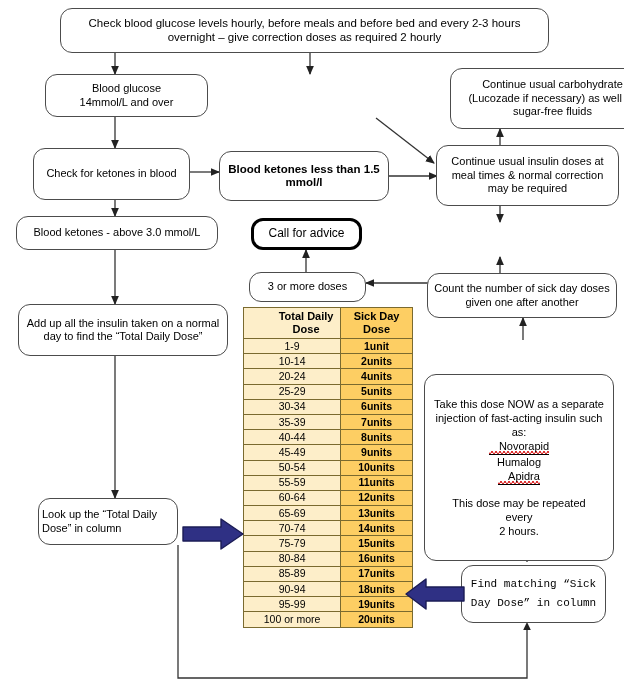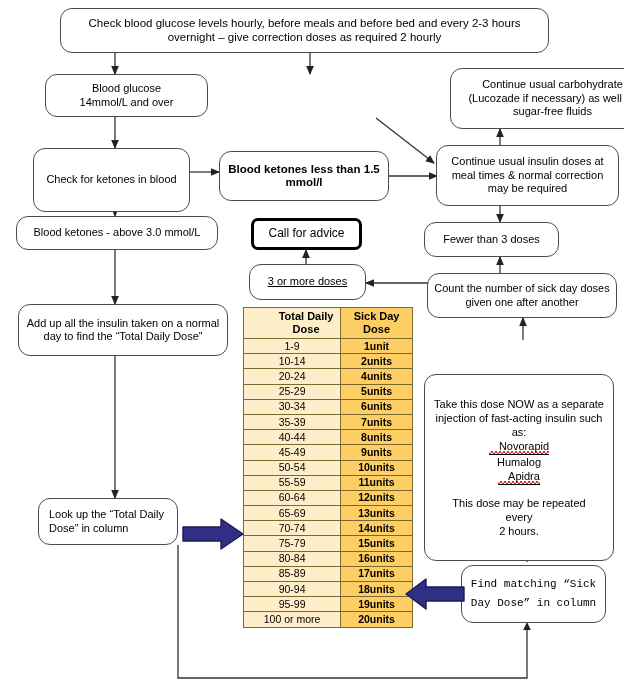--- a/index.html
+++ b/index.html
@@ -35,21 +35,21 @@
     text-align:center;
     color:#000000;
     font-size:11px;
     line-height:13.5px;
     padding:3px 6px;
     z-index:3;
   }
   .node.bold{ font-weight:bold; }
   .node.thick{
     border:3px solid #000000;
-    border-radius:7px;
+    border-radius:12px;
     font-size:12px;
   }
   .node .txt{ display:block; width:100%; white-space:pre-line; }
 
   
   #dose-table{
     position:absolute;
     left:243px; top:307px;
     width:170px;
     border-collapse:collapse;
@@ -157,57 +157,54 @@
   <div class="node" style="left:33px; top:74px; width:163px; height:43px;margin-left:12px;">
     <span class="txt">Blood glucose
 14mmol/L and over</span>
   </div>
 
 
   <div class="node" style="left:414px; top:68px; width:205px; height:61px;margin-left:36px;">
     <span class="txt">Continue usual carbohydrate (Lucozade if necessary) as well as sugar-free fluids</span>
   </div>
 
-  <div class="node" style="left:33px; top:148px; width:157px; height:64px;">
+  <div class="node" style="left:33px; top:148px; width:157px; height:52px;">
     <span class="txt">Check for ketones in blood</span>
   </div>
 
   <div class="node bold" style="left:219px; top:151px; width:170px; height:50px; font-size:11.5px;">
     <span class="txt">Blood ketones less than 1.5 mmol/l</span>
   </div>
 
   <div class="node" style="left:436px; top:145px; width:183px; height:61px;">
     <span class="txt">Continue usual insulin doses at meal times &amp; normal correction may be required</span>
   </div>
 
   <div class="node" style="left:16px; top:216px; width:202px; height:34px;">
     <span class="txt">Blood ketones - above 3.0 mmol/L</span>
   </div>
 
   <div class="node thick" style="left:251px; top:218px; width:111px; height:32px;">
     <span class="txt">Call for advice</span>
   </div>
 
-  <div class="node" style="left:424px; top:222px; width:135px; height:35px;">
-    <span class="txt">Fewer than 3 doses</span>
-  </div>
-
-  <div class="node" style="left:249px; top:264px; width:117px; height:36px;text-decoration:underline;">
+
+  <div class="node" style="left:249px; top:272px; width:117px; height:30px;">
     <span class="txt">3 or more doses</span>
   </div>
 
   <div class="node" style="left:427px; top:273px; width:190px; height:45px;">
     <span class="txt">Count the number of sick day doses given one after another</span>
   </div>
 
   <div class="node" style="left:18px; top:304px; width:210px; height:52px;">
     <span class="txt">Add up all the insulin taken on a normal day to find the “Total Daily Dose”</span>
   </div>
 
-  <div class="node" style="left:38px; top:498px; width:140px; height:47px; justify-content:flex-start; text-align:left; padding-left:10px;">
+  <div class="node" style="left:38px; top:498px; width:140px; height:47px; justify-content:flex-start; text-align:left; padding-left:3px;">
     <span class="txt" style="text-align:left;">Look up the “Total Daily Dose” in column</span>
   </div>
 
   <div class="node" style="left:461px; top:565px; width:145px; height:58px; line-height:19px;font-family:Liberation Mono, monospace;">
     <span class="txt">Find matching “Sick Day Dose” in column</span>
   </div>
 
   <div class="node" style="left:424px; top:340px; width:190px; height:187px; flex-direction:column; justify-content:center; line-height:14px;margin-top:34px;">
     <span>Take this dose NOW as a separate injection of fast-acting insulin such as:</span>
     <span class="u-line sq">Novorapid</span>

